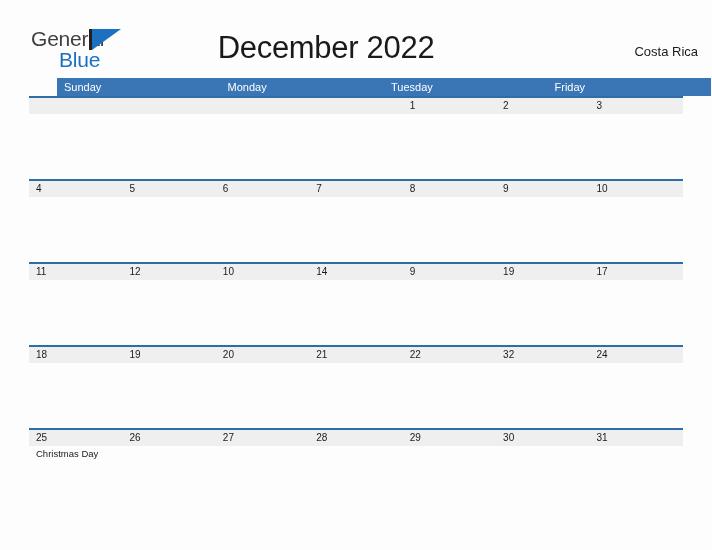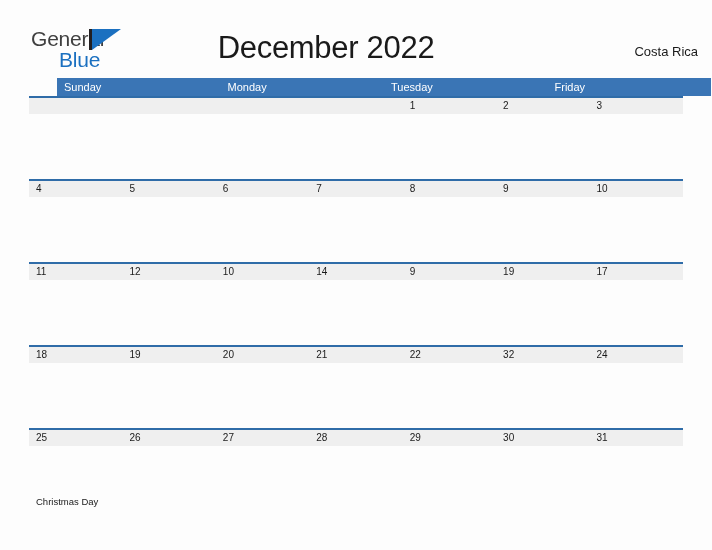--- a/index.html
+++ b/index.html
@@ -161,21 +161,20 @@
     display: flex;
     width: 100%;
     height: 65px;
     background: #fdfdfd;
   }
   .event-cell {
     flex: 1 1 0;
     min-width: 0;
     padding: 2px 5px 0 7px;
     box-sizing: border-box;
-    margin-top: 48px;
   }
   .event-text {
     font-size: 9.5px;
     line-height: 12px;
     color: #1a1a1a;
     white-space: nowrap;
     overflow: hidden;
   }
 </style>
 </head>

